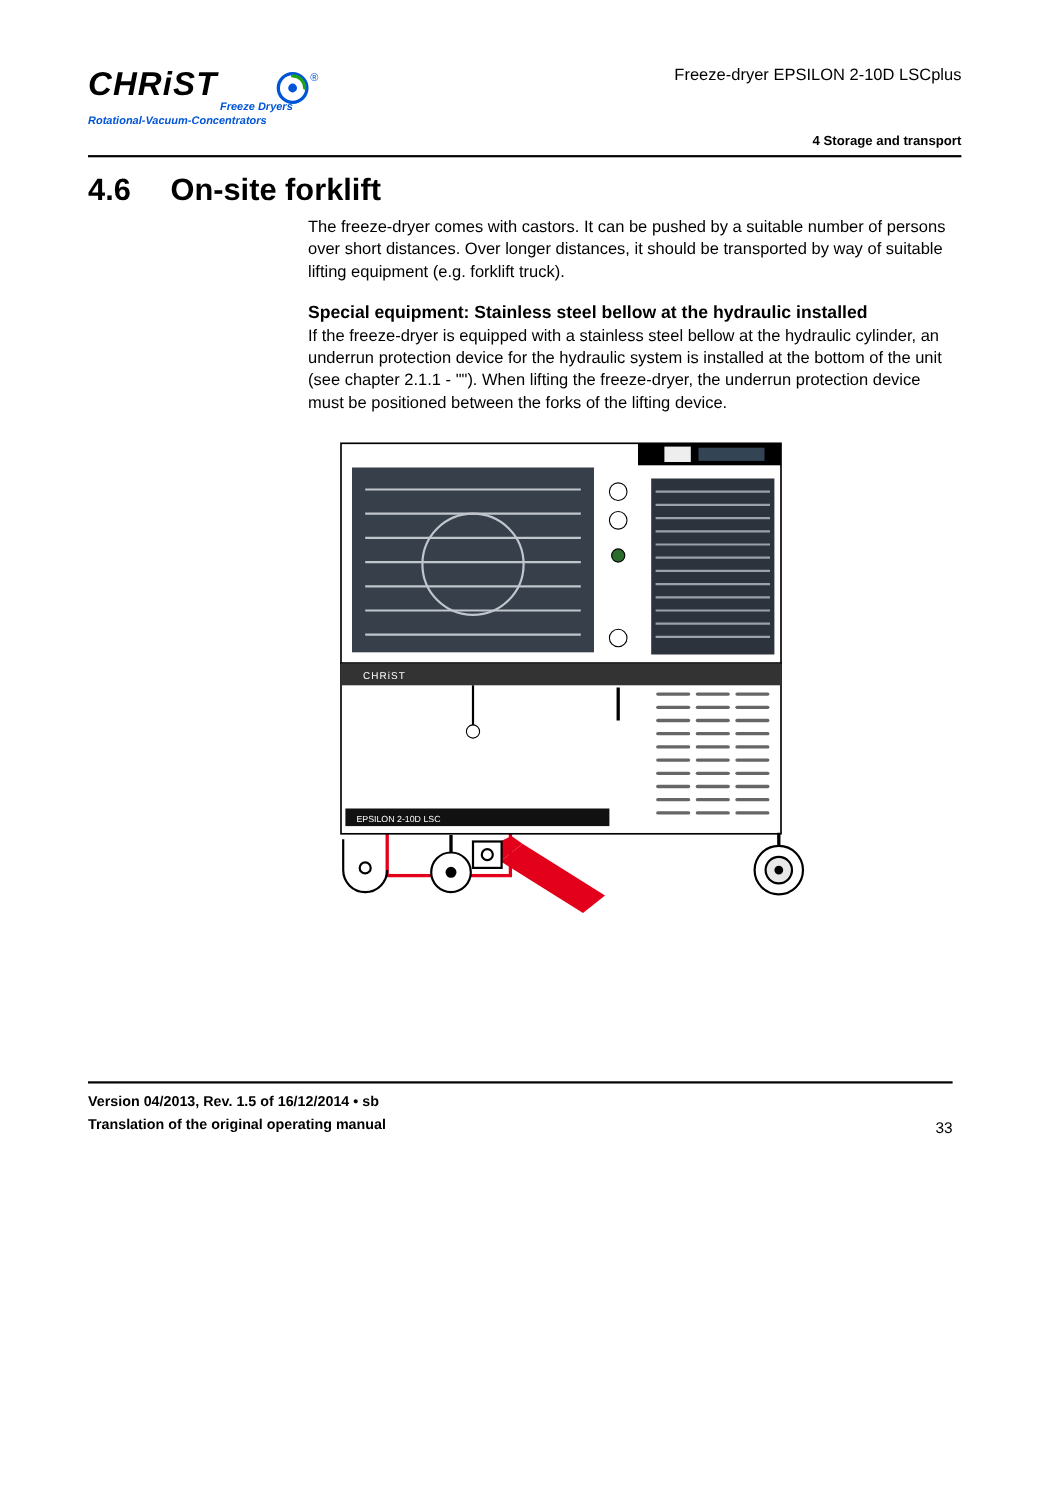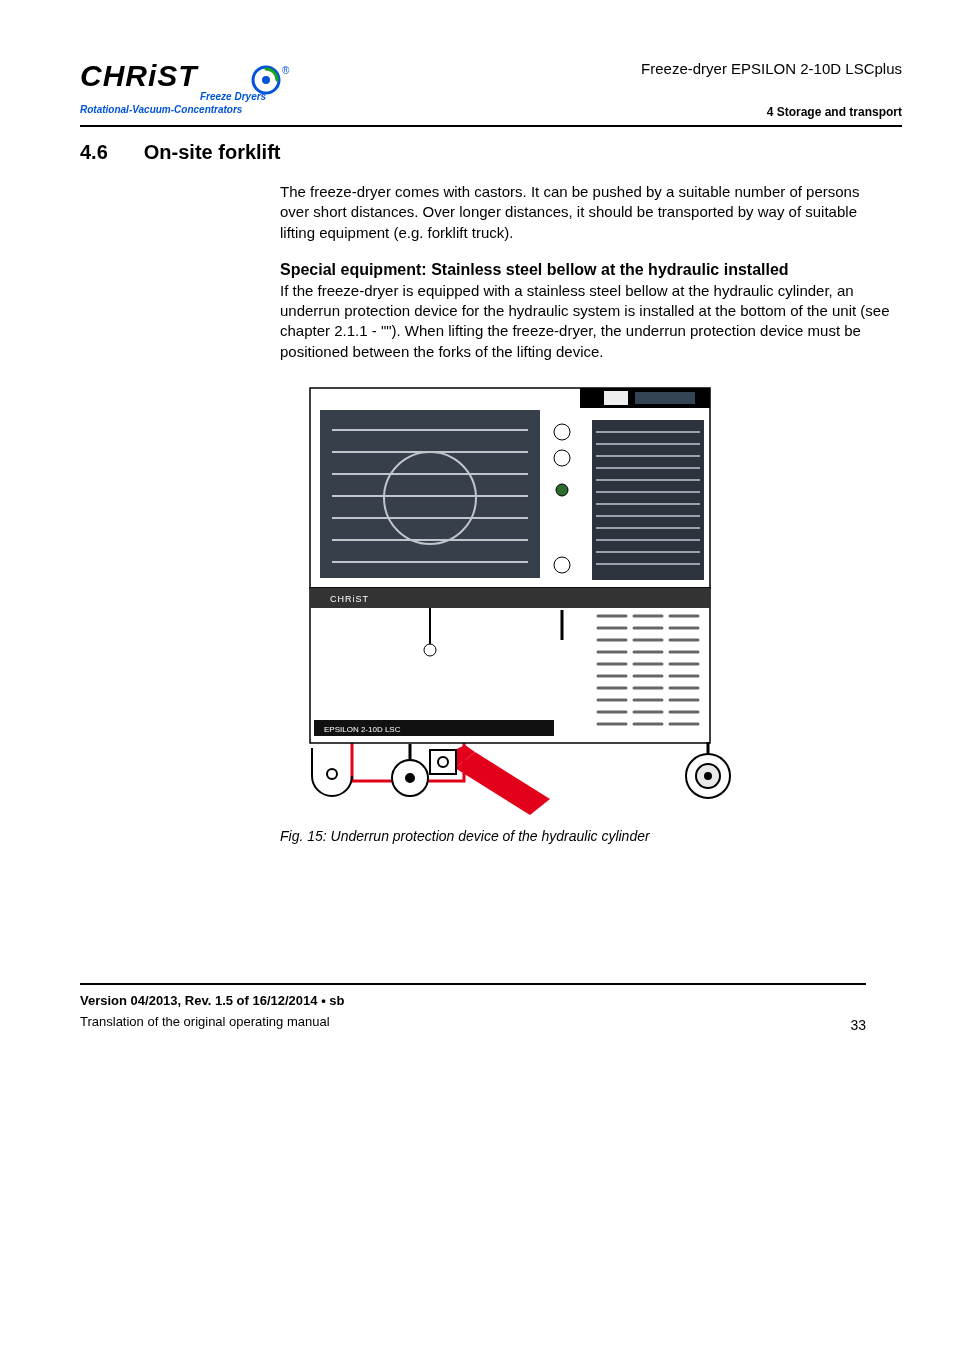--- a/index.html
+++ b/index.html
@@ -11,55 +11,55 @@
     background: #fff;
     width: 954px;
     height: 1350px;
     position: relative;
     box-sizing: border-box;
   }
   .page {
     position: relative;
     width: 954px;
     height: 1073px;
-    padding: 60px 52px 50px 80px;
+    padding: 60px 80px 50px 80px;
     box-sizing: border-box;
   }
   .header-row {
     display: flex;
     justify-content: space-between;
     align-items: flex-start;
   }
   .logo-area {
     display: flex;
     flex-direction: column;
     align-items: flex-start;
   }
   .logo-svg { display: block; }
   .header-right {
     text-align: right;
     font-size: 15px;
   }
-  .header-title { margin-bottom: 28px; }
+  .header-title { margin-bottom: 44px; }
   .chapter-title {
     font-weight: bold;
     font-size: 12px;
   }
   .rule {
     border: none;
     border-top: 2px solid #000;
     margin: 6px 0 14px 0;
   }
   .section-heading {
     display: flex;
     align-items: flex-end;
     gap: 36px;
     font-weight: bold;
-    font-size: 20px;
-    margin: 8px 0 18px 0;
+    font-size: 28px;
+    margin: 8px 0 8px 0;
   }
   .content {
     margin-left: 200px;
     margin-right: 10px;
   }
   .para {
     line-height: 1.35;
     margin-bottom: 18px;
   }
   .subheading {
@@ -95,21 +95,21 @@
   .footer-row {
     display: flex;
     justify-content: space-between;
     align-items: flex-end;
   }
   .footer-left {
     font-size: 13px;
     line-height: 1.6;
   }
   .footer-left .version { font-weight: bold; }
-  .footer-left .translation { font-weight: normal; }
+  .footer-left .translation { font-weight: bold; }
   .footer-pagenum {
     font-size: 14px;
   }
 </style>
 </head>
 <body>
 
 <div class="page">
 
   <div class="header-row">
@@ -258,21 +258,20 @@
 
           <rect x="150" y="370" width="26" height="24" fill="#fff" stroke="#000"></rect>
           <circle cx="163" cy="382" r="5" fill="#fff" stroke="#000"></circle>
 
           <circle cx="428" cy="396" r="22" fill="#fff"></circle>
           <circle cx="428" cy="396" r="12" fill="#e8e8e8" stroke="#000"></circle>
           <circle cx="428" cy="396" r="3" fill="#000"></circle>
           <line x1="428" y1="374" x2="428" y2="362" stroke="#000" stroke-width="3"></line>
         </g>
       </svg>
-      <div class="figure-caption">Fig. 15: Underrun protection device of the hydraulic cylinder</div>
     </div>
   </div>
 
   <div class="footer">
     <hr class="footer-rule">
     <div class="footer-row">
       <div class="footer-left">
         <div class="version">Version 04/2013, Rev. 1.5 of 16/12/2014 • sb</div>
         <div class="translation">Translation of the original operating manual</div>
       </div>

